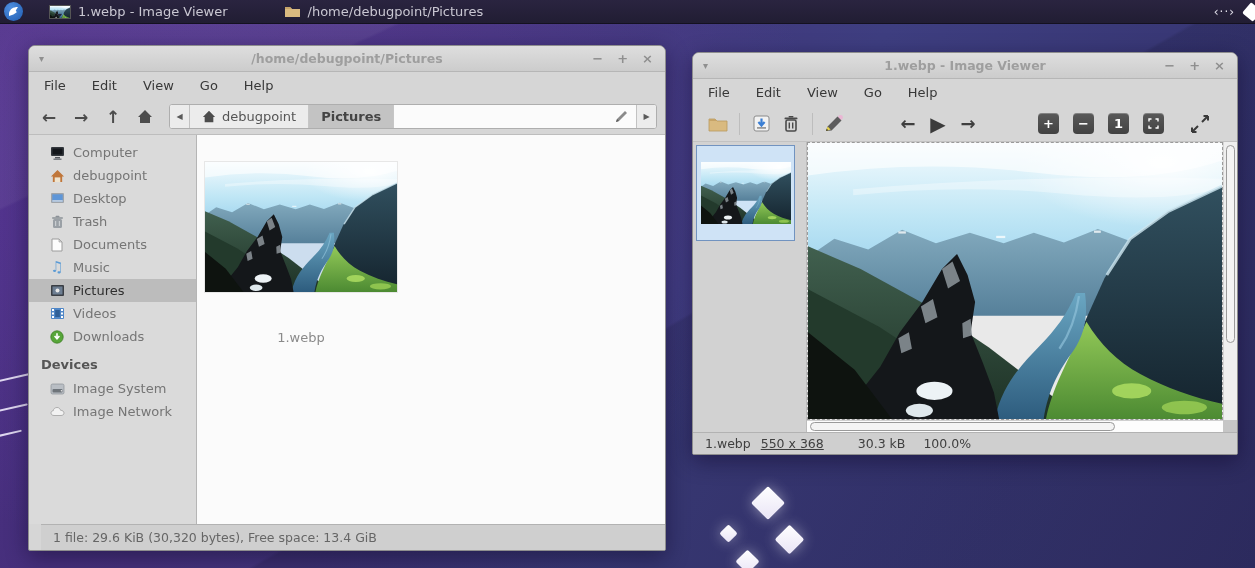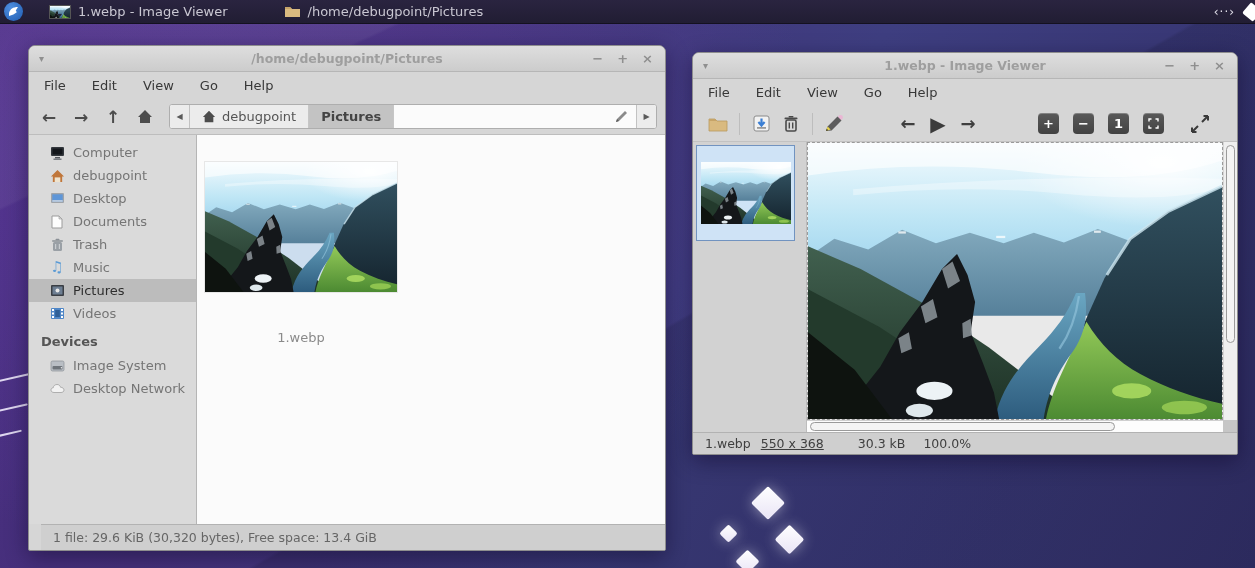--- a/index.html
+++ b/index.html
@@ -302,38 +302,38 @@
             <svg width="15" height="13" viewBox="0 0 15 13">
                 <rect x="1" y="1" width="13" height="10" rx="1" fill="#9fa4aa"></rect>
                 <rect x="2.3" y="2.3" width="10.4" height="7.4" fill="#5e96d8"></rect>
                 <rect x="2.3" y="8.2" width="10.4" height="1.5" fill="#cdd6e2"></rect>
               </svg>
           </span>
           <span>Desktop</span>
         </div>
         <div class="side-item">
           <span class="si-ico">
-            <svg width="12" height="14" viewBox="0 0 12 14">
-                <path d="M1,1 L8,1 L11,4 L11,13 L1,13 Z" fill="#fdfdfd" stroke="#9b9b9b"></path>
-                <path d="M8,1 L8,4 L11,4 Z" fill="#d9d9d9" stroke="#9b9b9b" stroke-width=".6"></path>
-              </svg>
-          </span>
-          <span>Documents</span>
-        </div>
-        <div class="side-item">
-          <span class="si-ico">
             <svg width="13" height="14" viewBox="0 0 13 14">
                 <rect x="2" y="4" width="9" height="9" rx="1.5" fill="#9aa0a6"></rect>
                 <rect x="1" y="2.2" width="11" height="1.6" rx=".8" fill="#8b9197"></rect>
                 <rect x="4.5" y="0.8" width="4" height="1.4" rx=".7" fill="#8b9197"></rect>
                 <rect x="4" y="6" width="1.2" height="5" fill="#c9cdd1"></rect>
                 <rect x="7.8" y="6" width="1.2" height="5" fill="#c9cdd1"></rect>
               </svg>
           </span>
           <span>Trash</span>
+        </div>
+        <div class="side-item">
+          <span class="si-ico">
+            <svg width="12" height="14" viewBox="0 0 12 14">
+                <path d="M1,1 L8,1 L11,4 L11,13 L1,13 Z" fill="#fdfdfd" stroke="#9b9b9b"></path>
+                <path d="M8,1 L8,4 L11,4 Z" fill="#d9d9d9" stroke="#9b9b9b" stroke-width=".6"></path>
+              </svg>
+          </span>
+          <span>Documents</span>
         </div>
         <div class="side-item">
           <span class="si-ico music-glyph">♫</span>
           <span>Music</span>
         </div>
         <div class="side-item selected">
           <span class="si-ico">
             <svg width="15" height="13" viewBox="0 0 15 13">
                 <rect x="1" y="1" width="13" height="11" rx="1" fill="#3a3e44"></rect>
                 <rect x="2.5" y="2.5" width="10" height="8" fill="#6d7e92"></rect>
@@ -350,38 +350,47 @@
                 <rect x="2" y="5.5" width="2" height="2" fill="#fff"></rect>
                 <rect x="2" y="9" width="2" height="2" fill="#fff"></rect>
                 <rect x="11" y="2" width="2" height="2" fill="#fff"></rect>
                 <rect x="11" y="5.5" width="2" height="2" fill="#fff"></rect>
                 <rect x="11" y="9" width="2" height="2" fill="#fff"></rect>
                 <rect x="5.2" y="3" width="4.6" height="7" fill="#2f5f96"></rect>
               </svg>
           </span>
           <span>Videos</span>
         </div>
+        <div class="side-item">
+          <span class="si-ico">
+            <svg width="14" height="14" viewBox="0 0 14 14">
+                <circle cx="7" cy="7" r="6.2" fill="#57a639" stroke="#3f7d27" stroke-width=".8"></circle>
+                <path d="M7,3.2 L7,8 M4.6,6 L7,8.8 L9.4,6" stroke="#ffffff" stroke-width="1.6" fill="none"></path>
+              </svg>
+          </span>
+          <span>Downloads</span>
+        </div>
         <div class="side-header" style="margin-top:4px;">Devices</div>
         <div class="side-item">
           <span class="si-ico">
             <svg width="15" height="13" viewBox="0 0 15 13">
                 <rect x="1" y="2" width="13" height="10" rx="1.5" fill="#b9bec4" stroke="#8b9197" stroke-width=".7"></rect>
                 <rect x="2.5" y="7" width="10" height="3.5" rx="1" fill="#6e747a"></rect>
                 <circle cx="11.5" cy="8.8" r=".8" fill="#e8e8e8"></circle>
               </svg>
           </span>
           <span>Image System</span>
         </div>
         <div class="side-item">
           <span class="si-ico">
             <svg width="15" height="11" viewBox="0 0 15 11">
                 <path d="M4,9.5 C2,9.5 1,8.3 1,7 C1,5.7 2,4.8 3.2,4.8 C3.5,2.8 5,1.5 7,1.5 C8.8,1.5 10.2,2.6 10.6,4.3 C12.5,4.3 14,5.4 14,7 C14,8.5 12.8,9.5 11,9.5 Z" fill="#f2f2f2" stroke="#a0a0a0" stroke-width=".8"></path>
               </svg>
           </span>
-          <span>Desktop Network</span>
+          <span>Image Network</span>
         </div>
       </aside>
       <div class="fm-view">
         <div class="file-item">
           <div class="file-thumb">
             <svg width="192" height="130" viewBox="0 0 550 368" preserveAspectRatio="xMidYMid slice">
                 <use href="#fjord"></use>
               </svg>
           </div>
           <div class="file-name">1.webp</div>

